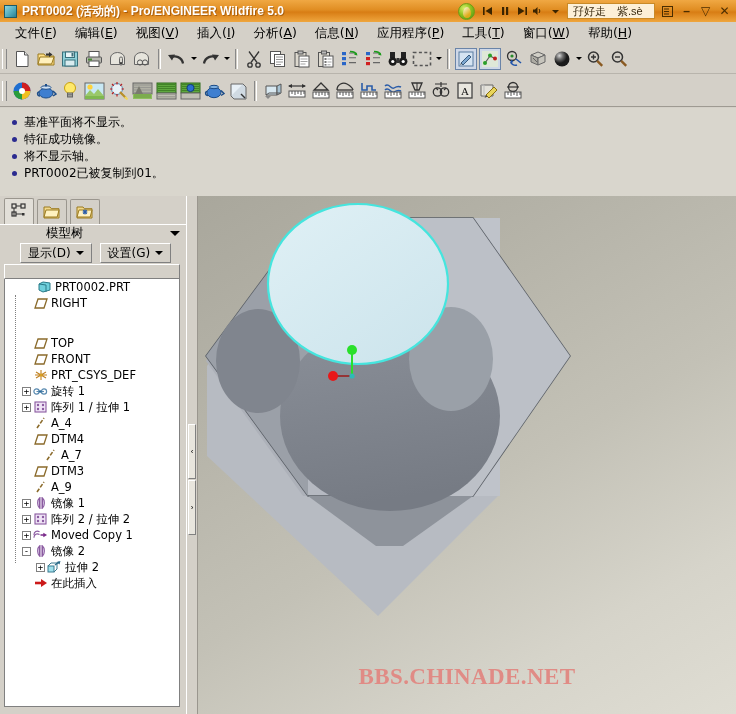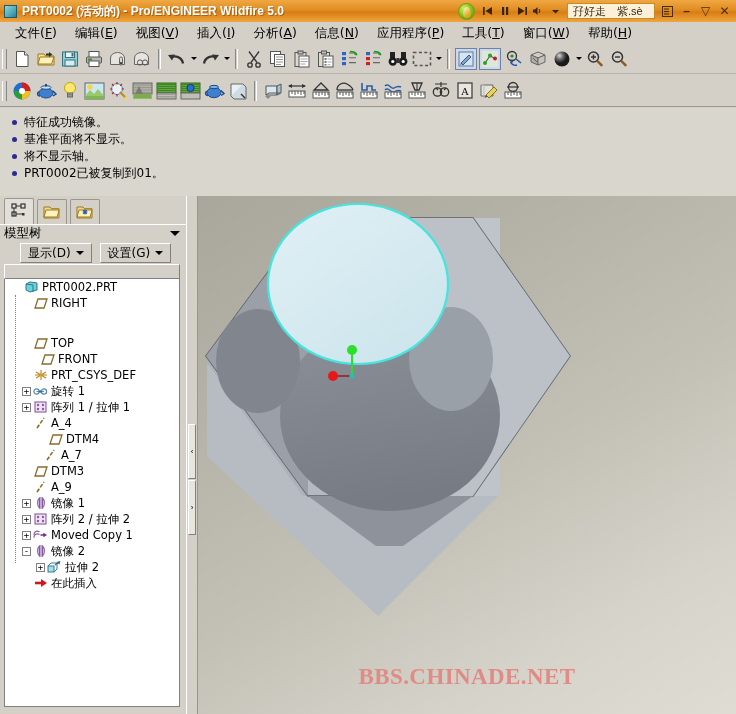--- a/index.html
+++ b/index.html
@@ -128,21 +128,21 @@
     border:1px solid #9a968e;border-bottom:none;box-sizing:border-box;
     display:flex;align-items:center;justify-content:center;
     border-radius:2px 2px 0 0;
   }
   .ptab.active{background:#e2dfd8;height:26px;}
   .treehdr{
     position:absolute;left:0;top:28px;width:186px;height:18px;
     display:flex;align-items:center;padding-left:4px;box-sizing:border-box;
     border-top:1px solid #fff;
   }
-  .treehdr .lbl{font-size:12.5px;font-family:"DejaVu Sans",sans-serif;}
+  .treehdr .lbl{font-size:12.5px;font-family:"DejaVu Sans",sans-serif;margin-left:42px;}
   .treehdr .caret{margin-left:auto;margin-right:6px;}
   .treehdr .caret i{
     display:block;width:0;height:0;border-left:5px solid transparent;
     border-right:5px solid transparent;border-top:5px solid #000;
   }
   .btnrow{
     position:absolute;left:12px;top:46px;width:186px;height:22px;
     display:flex;align-items:center;padding-left:8px;box-sizing:border-box;
   }
   .pbtn{
@@ -658,25 +658,25 @@
           <path d="M4 6h12" stroke="#333" stroke-width="1.2"></path>
           <rect x="2" y="11" width="16" height="6" fill="#fff" stroke="#555"></rect>
           <path d="M5 11v3M8 11v4M11 11v3M14 11v4M17 11v3" stroke="#555"></path>
         </svg>
     </div>
   </div>
 
   <div class="msgarea" id="msgarea">
       <div class="msg">
         <div class="bullet"></div>
-        <div class="msgtext">特征成功镜像。</div>
+        <div class="msgtext">基准平面将不显示。</div>
       </div>
       <div class="msg">
         <div class="bullet"></div>
-        <div class="msgtext">基准平面将不显示。</div>
+        <div class="msgtext">特征成功镜像。</div>
       </div>
       <div class="msg">
         <div class="bullet"></div>
         <div class="msgtext">将不显示轴。</div>
       </div>
       <div class="msg">
         <div class="bullet"></div>
         <div class="msgtext">PRT0002已被复制到01。</div>
       </div>
     </div>
@@ -722,21 +722,21 @@
         </div>
         <div class="pbtn">
           <span>设置(G)</span>
           <i></i>
         </div>
       </div>
 
     <div class="colhdr"></div>
 
     <div class="treebox" id="treebox">
-        <div class="tnode" style="padding-left: 8px; text-align: center;">
+        <div class="tnode" style="padding-left: 21px; text-align: center;">
           <span class="spc" style="width: 11px;"></span>
           <span class="ticon16">
             <svg width="13" height="12" viewBox="0 0 13 12">
               <path d="M1 3l4-2 7 1v7l-7 2-4-2z" fill="#6fd0dc" stroke="#2a7a88"></path>
               <path d="M1 3l7 1v7" fill="none" stroke="#2a7a88"></path>
             </svg>
           </span>
           <span class="lbl">PRT0002.PRT</span>
         </div>
         <div class="tnode" style="padding-left: 17px;">
@@ -750,21 +750,21 @@
         </div>
         <div class="tnode" style="padding-left: 17px; margin-top: 24px;">
           <span class="spc" style="width: 11px;"></span>
           <span class="ticon16">
             <svg width="14" height="11" viewBox="0 0 14 11">
               <path d="M4 1h9l-3 9H1z" fill="none" stroke="#8a6a2a" stroke-width="1.3"></path>
             </svg>
           </span>
           <span class="lbl">TOP</span>
         </div>
-        <div class="tnode" style="padding-left: 24px;">
+        <div class="tnode" style="padding-left: 17px;">
           <span class="spc" style="width: 11px;"></span>
           <span class="ticon16">
             <svg width="14" height="11" viewBox="0 0 14 11">
               <path d="M4 1h9l-3 9H1z" fill="none" stroke="#8a6a2a" stroke-width="1.3"></path>
             </svg>
           </span>
           <span class="lbl">FRONT</span>
         </div>
         <div class="tnode" style="padding-left: 17px;">
           <span class="spc" style="width: 11px;"></span>
@@ -805,21 +805,21 @@
         </div>
         <div class="tnode" style="padding-left: 17px;">
           <span class="spc" style="width: 11px;"></span>
           <span class="ticon16">
             <svg width="13" height="12" viewBox="0 0 13 12">
               <path d="M3 11L10 1" stroke="#8a6a2a" stroke-width="1.6" stroke-dasharray="4,1.6"></path>
             </svg>
           </span>
           <span class="lbl">A_4</span>
         </div>
-        <div class="tnode" style="padding-left: 32px;">
+        <div class="tnode" style="padding-left: 17px;">
           <span class="spc" style="width: 11px;"></span>
           <span class="ticon16">
             <svg width="14" height="11" viewBox="0 0 14 11">
               <path d="M4 1h9l-3 9H1z" fill="none" stroke="#8a6a2a" stroke-width="1.3"></path>
             </svg>
           </span>
           <span class="lbl">DTM4</span>
         </div>
         <div class="tnode" style="padding-left: 27px;">
           <span class="spc" style="width: 11px;"></span>

